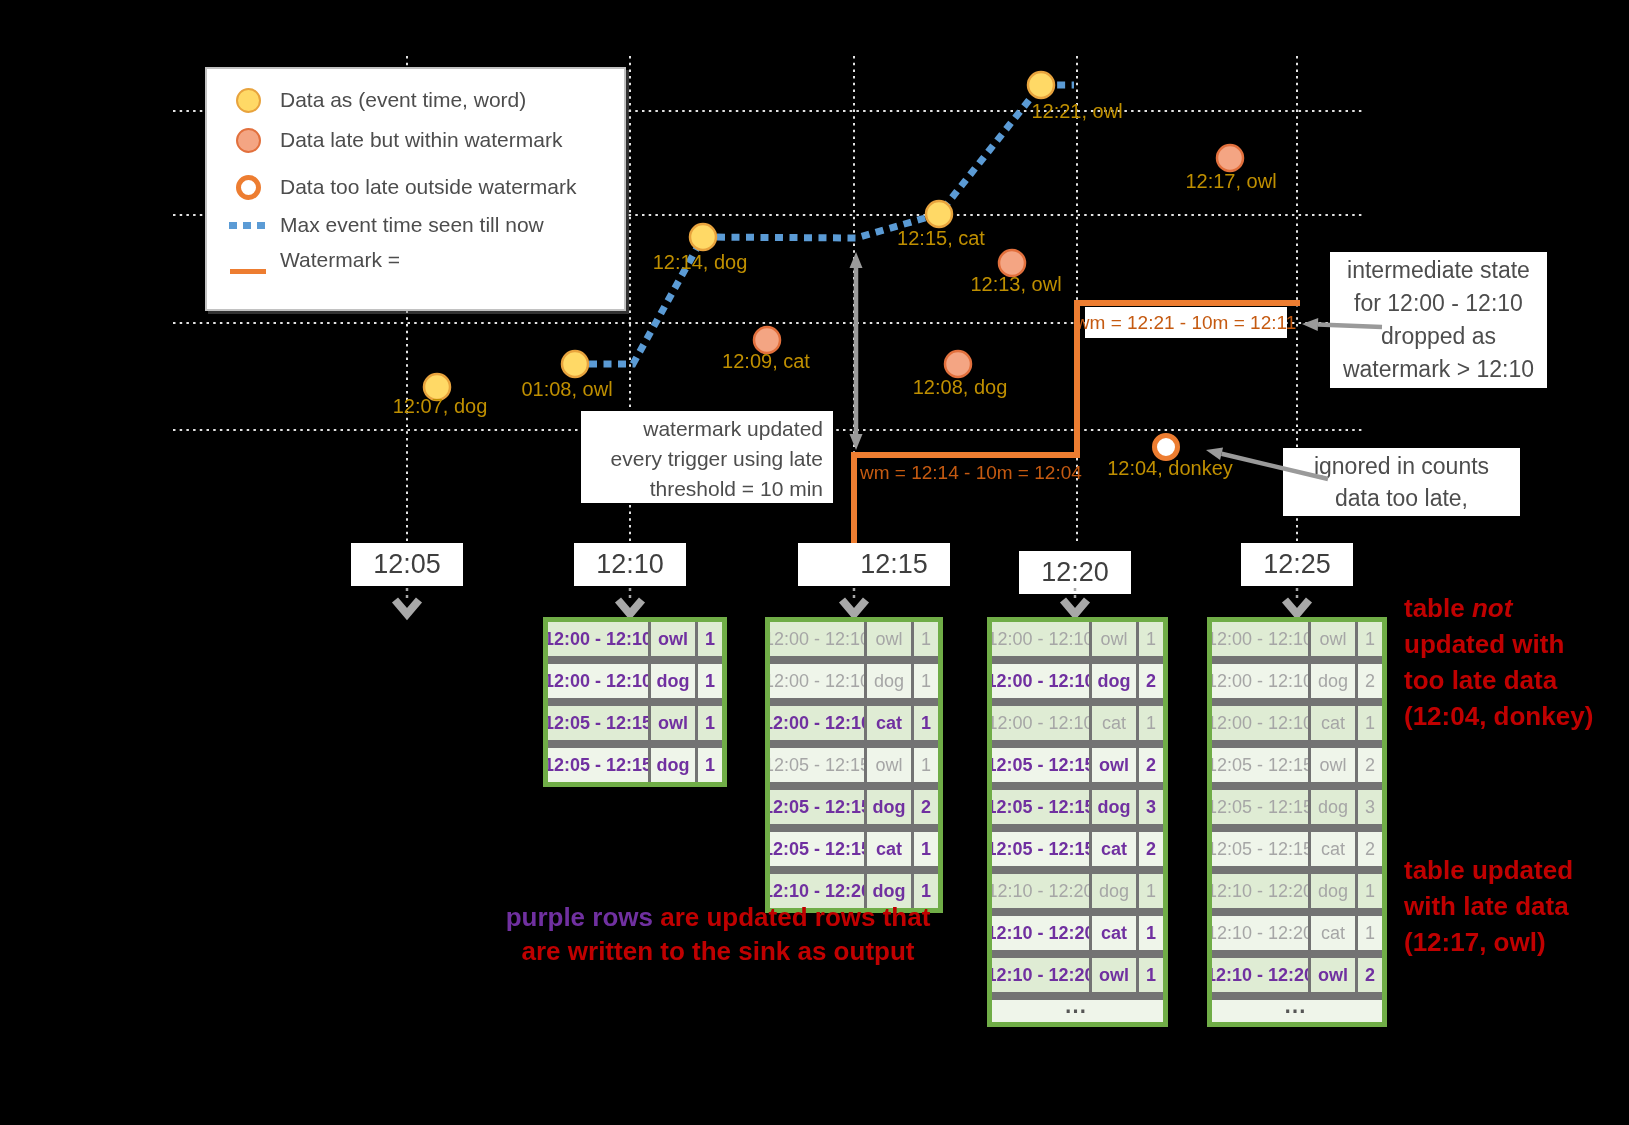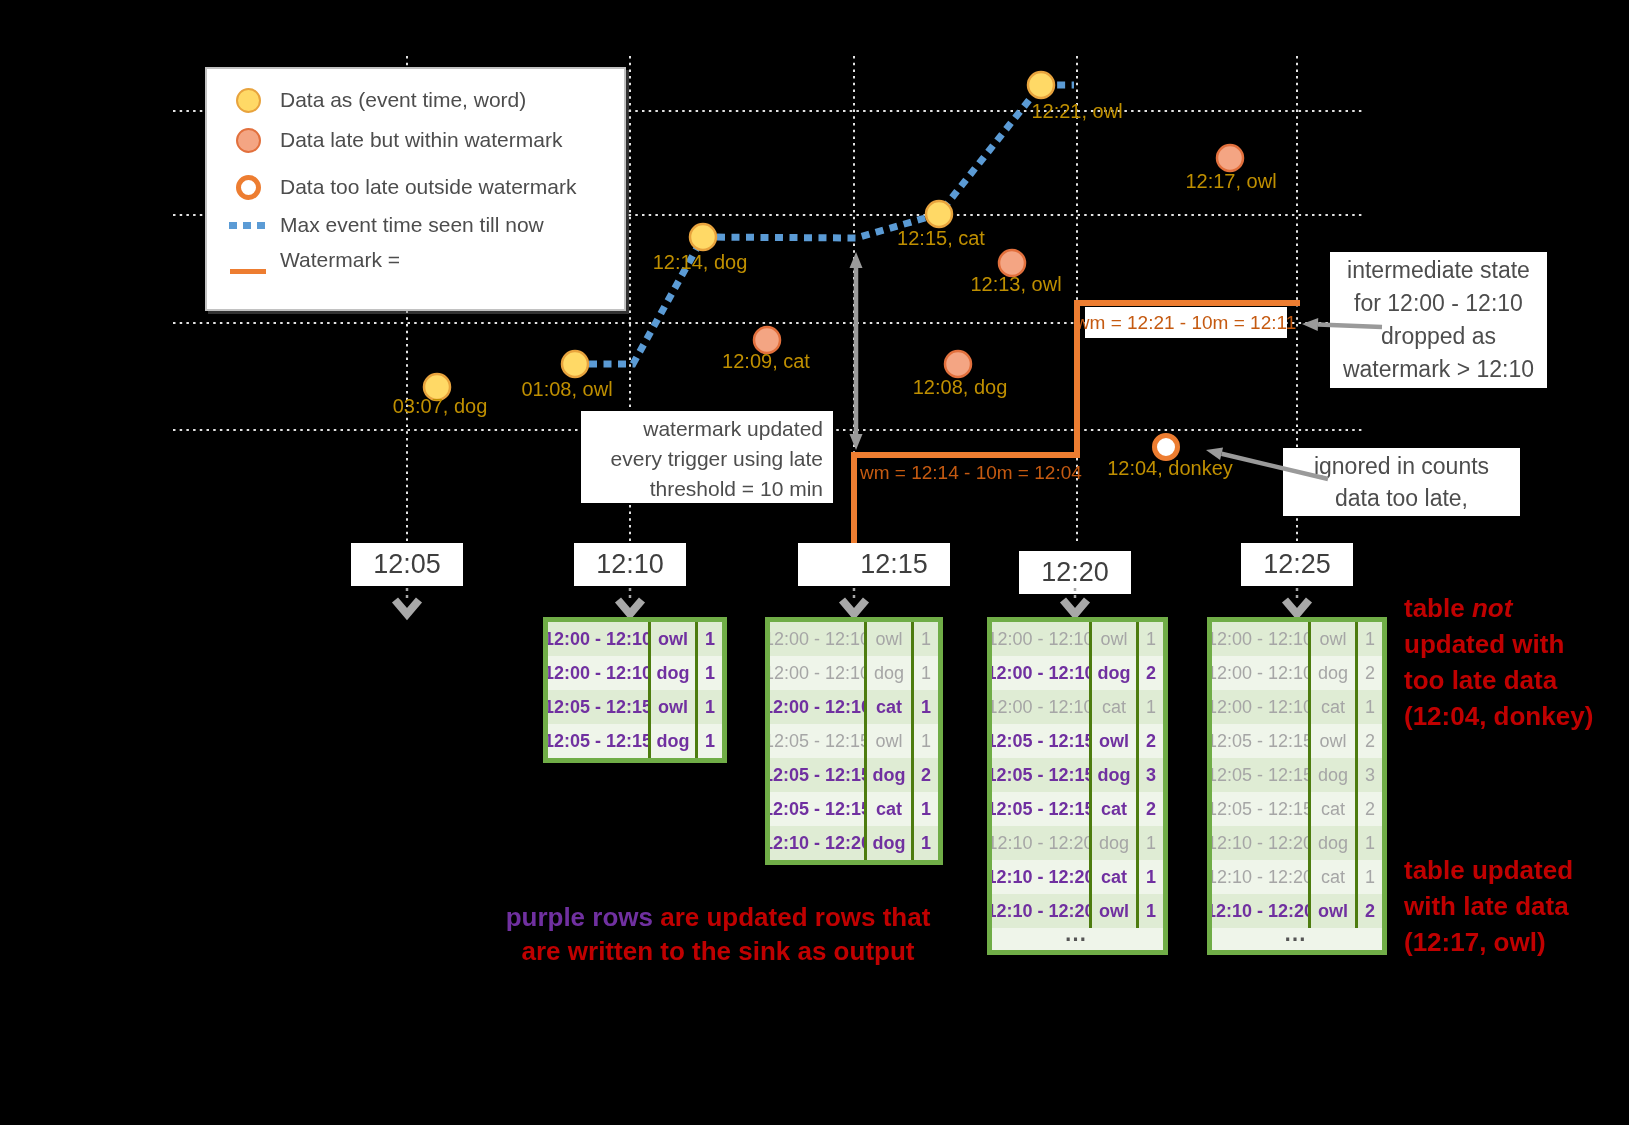--- a/index.html
+++ b/index.html
@@ -48,22 +48,22 @@
 
   
   .tlabel{position:absolute;width:112px;height:43px;background:#fff;color:#3F3F3F;
        font-size:27px;display:flex;align-items:center;justify-content:center;z-index:2;}
 
   
   .plabel{position:absolute;width:170px;text-align:center;color:#BF8F00;font-size:20px;
        white-space:nowrap;z-index:4;}
 
   
-  .wtable{position:absolute;background:#4d7c0f;border:5px solid #70AD47;display:flex;
-       flex-direction:column;gap:0;z-index:3;box-sizing:border-box;}
+  .wtable{position:absolute;background:#737373;border:5px solid #70AD47;display:flex;
+       flex-direction:column;gap:8px;z-index:3;box-sizing:border-box;}
   .trow{display:flex;gap:3px;height:34px;flex:none;}
   .trow>span{display:flex;align-items:center;justify-content:center;font-size:18px;
        font-weight:700;white-space:nowrap;overflow:hidden;}
   .c-range{flex:1 1 auto;}
   .c-word{width:44px;flex:none;}
   .c-count{width:24px;flex:none;}
   .trow.upd>span{color:#7030A0;}
   .trow.old>span{color:#A6A6A6;font-weight:400;}
   .trow.ell{height:22px;color:#555;font-size:22px;letter-spacing:4px;
        display:flex;align-items:center;justify-content:center;font-weight:700;}
@@ -186,21 +186,21 @@
   <div class="rednote" style="left:1404px;top:852px">
     <div>table updated</div>
     <div>with late data</div>
     <div>(12:17, owl)</div>
   </div>
   <div id="purple-note">
     <div><span class="pr">purple rows</span><span> are updated rows that</span></div>
     <div>are written to the sink as output</div>
   </div>
 
-<div class="plabel" style="left: 355px; top: 395px;">03:07, dog</div>
+<div class="plabel" style="left: 355px; top: 395px;">12:07, dog</div>
     <div class="plabel" style="left: 482px; top: 378px;">01:08, owl</div>
     <div class="plabel" style="left: 615px; top: 251px;">12:14, dog</div>
     <div class="plabel" style="left: 856px; top: 227px;">12:15, cat</div>
     <div class="plabel" style="left: 992px; top: 100px;">12:21, owl</div>
     <div class="plabel" style="left: 681px; top: 350px;">12:09, cat</div>
     <div class="plabel" style="left: 931px; top: 273px;">12:13, owl</div>
     <div class="plabel" style="left: 875px; top: 376px;">12:08, dog</div>
     <div class="plabel" style="left: 1146px; top: 170px;">12:17, owl</div>
     <div class="plabel" style="left: 1085px; top: 457px;">12:04, donkey</div>
     <div class="tlabel" style="left: 351px; top: 543px;">12:05</div>

